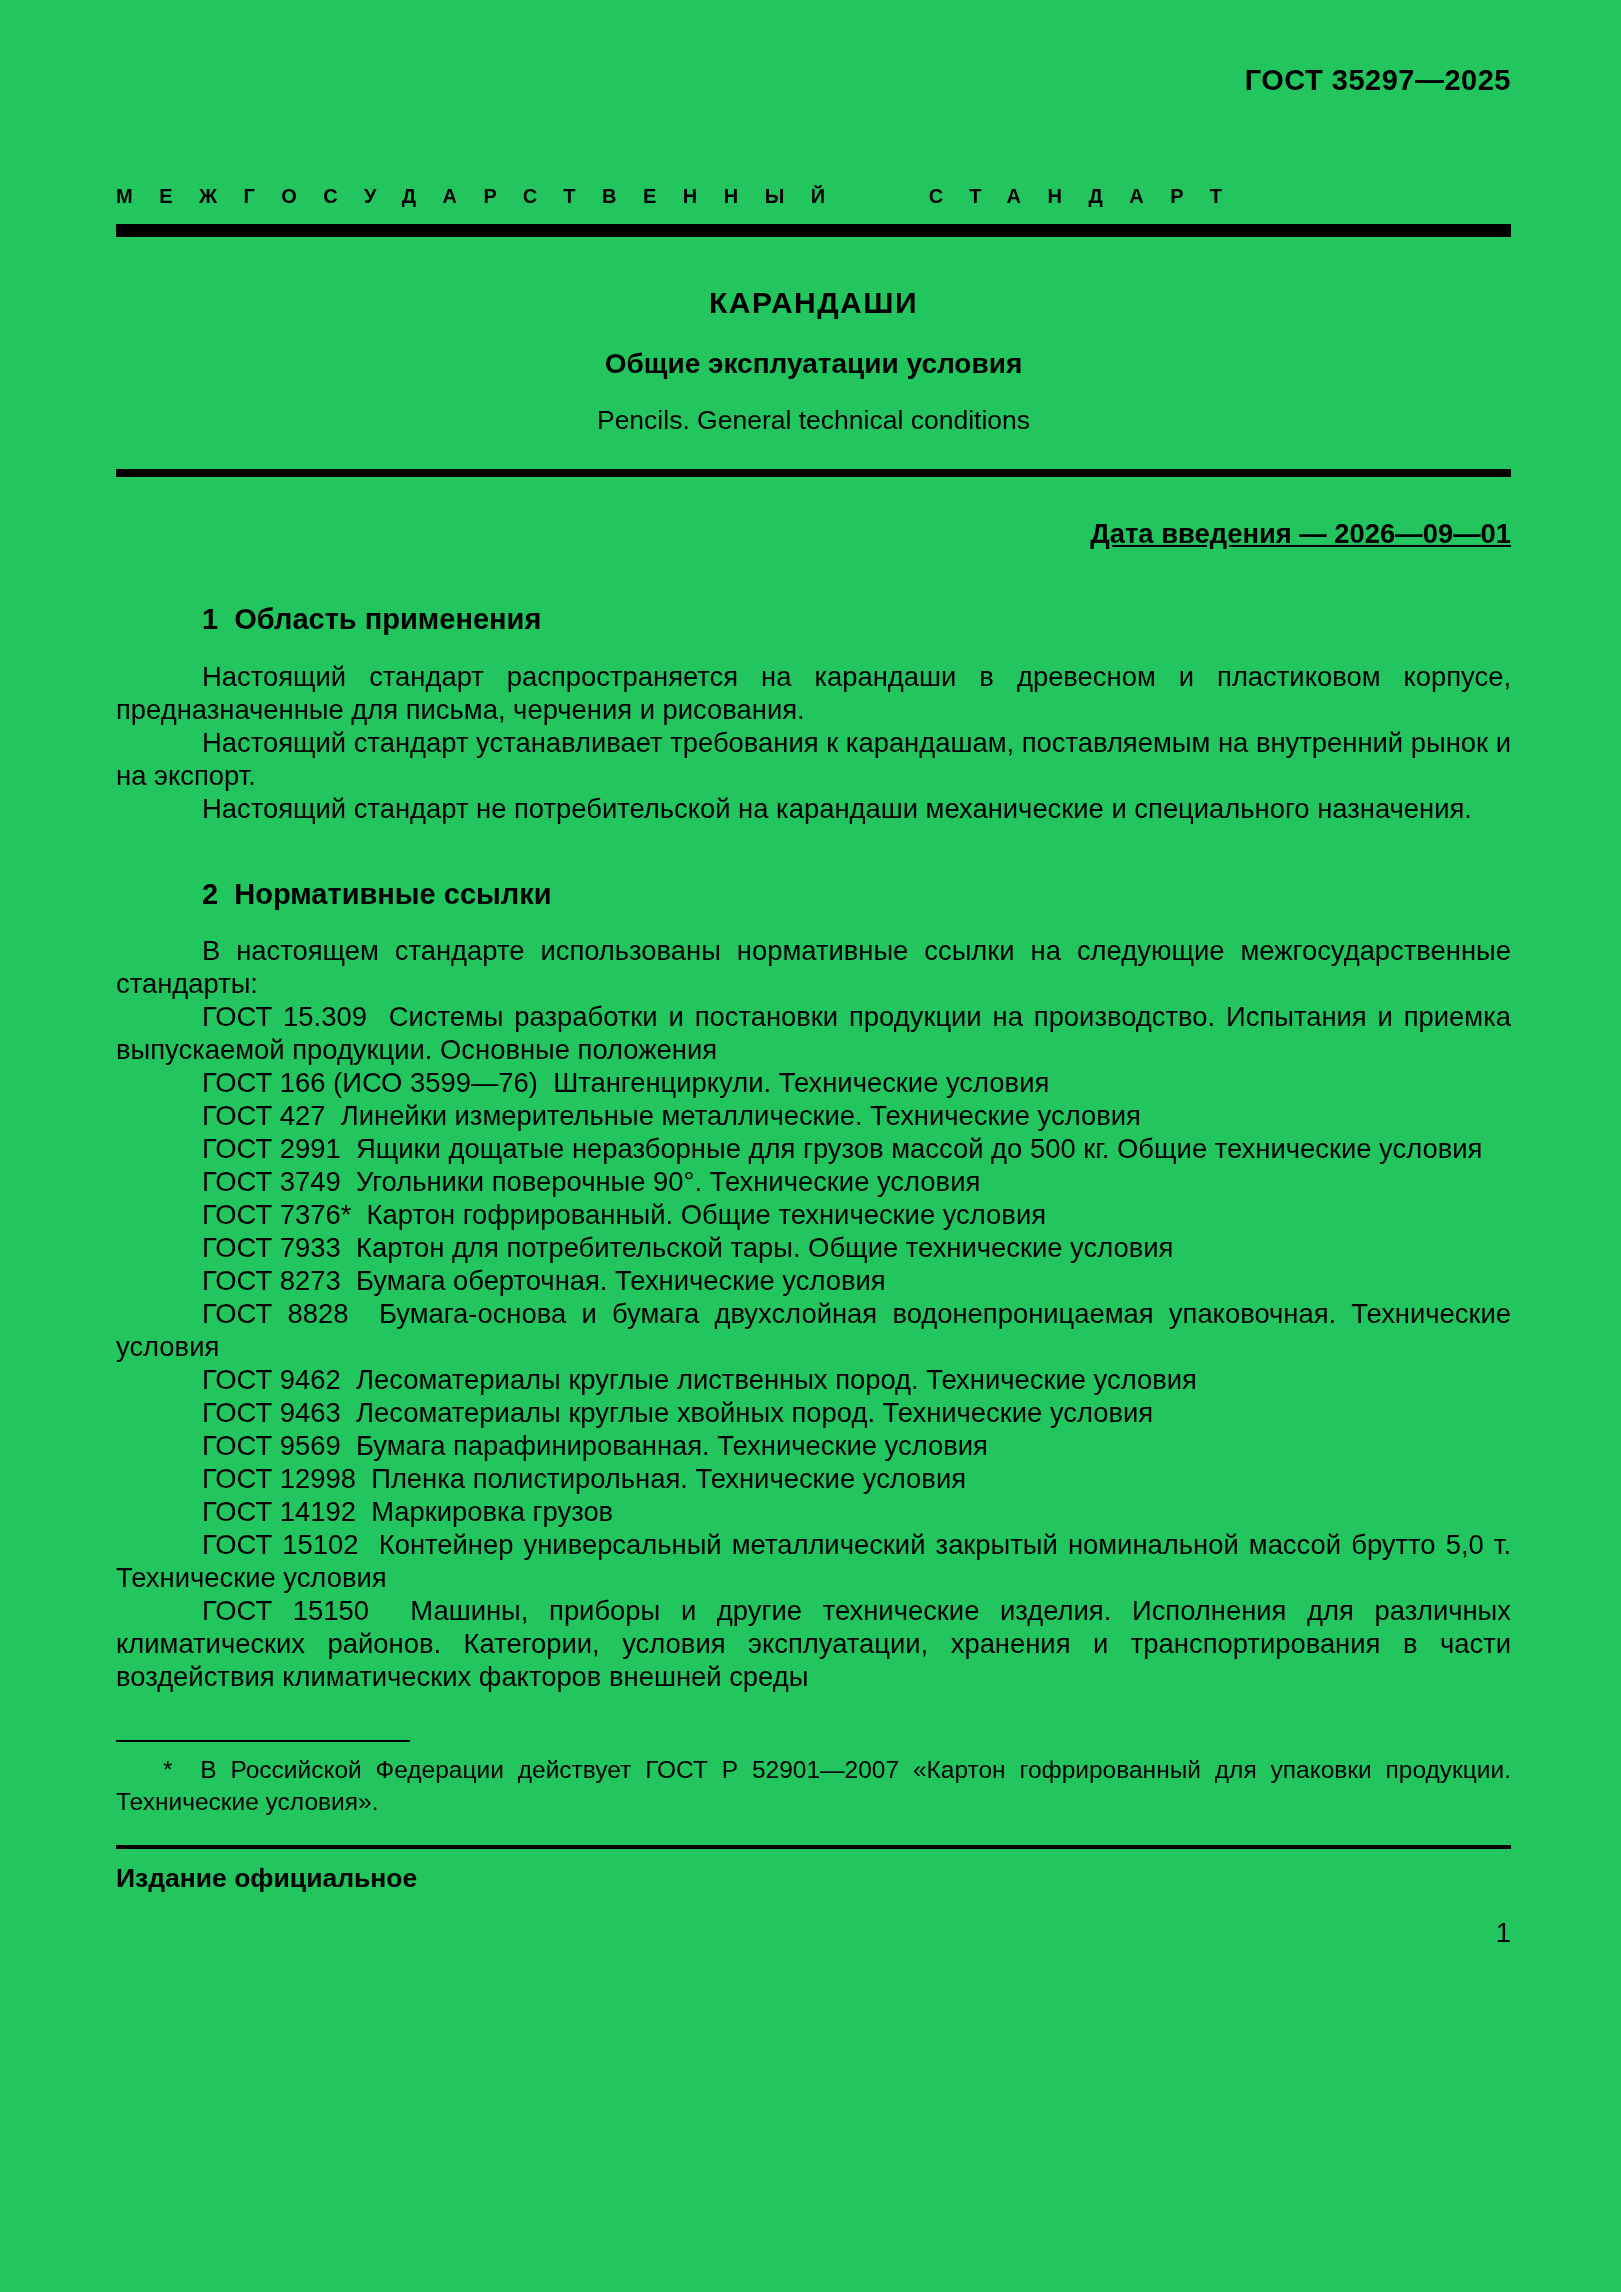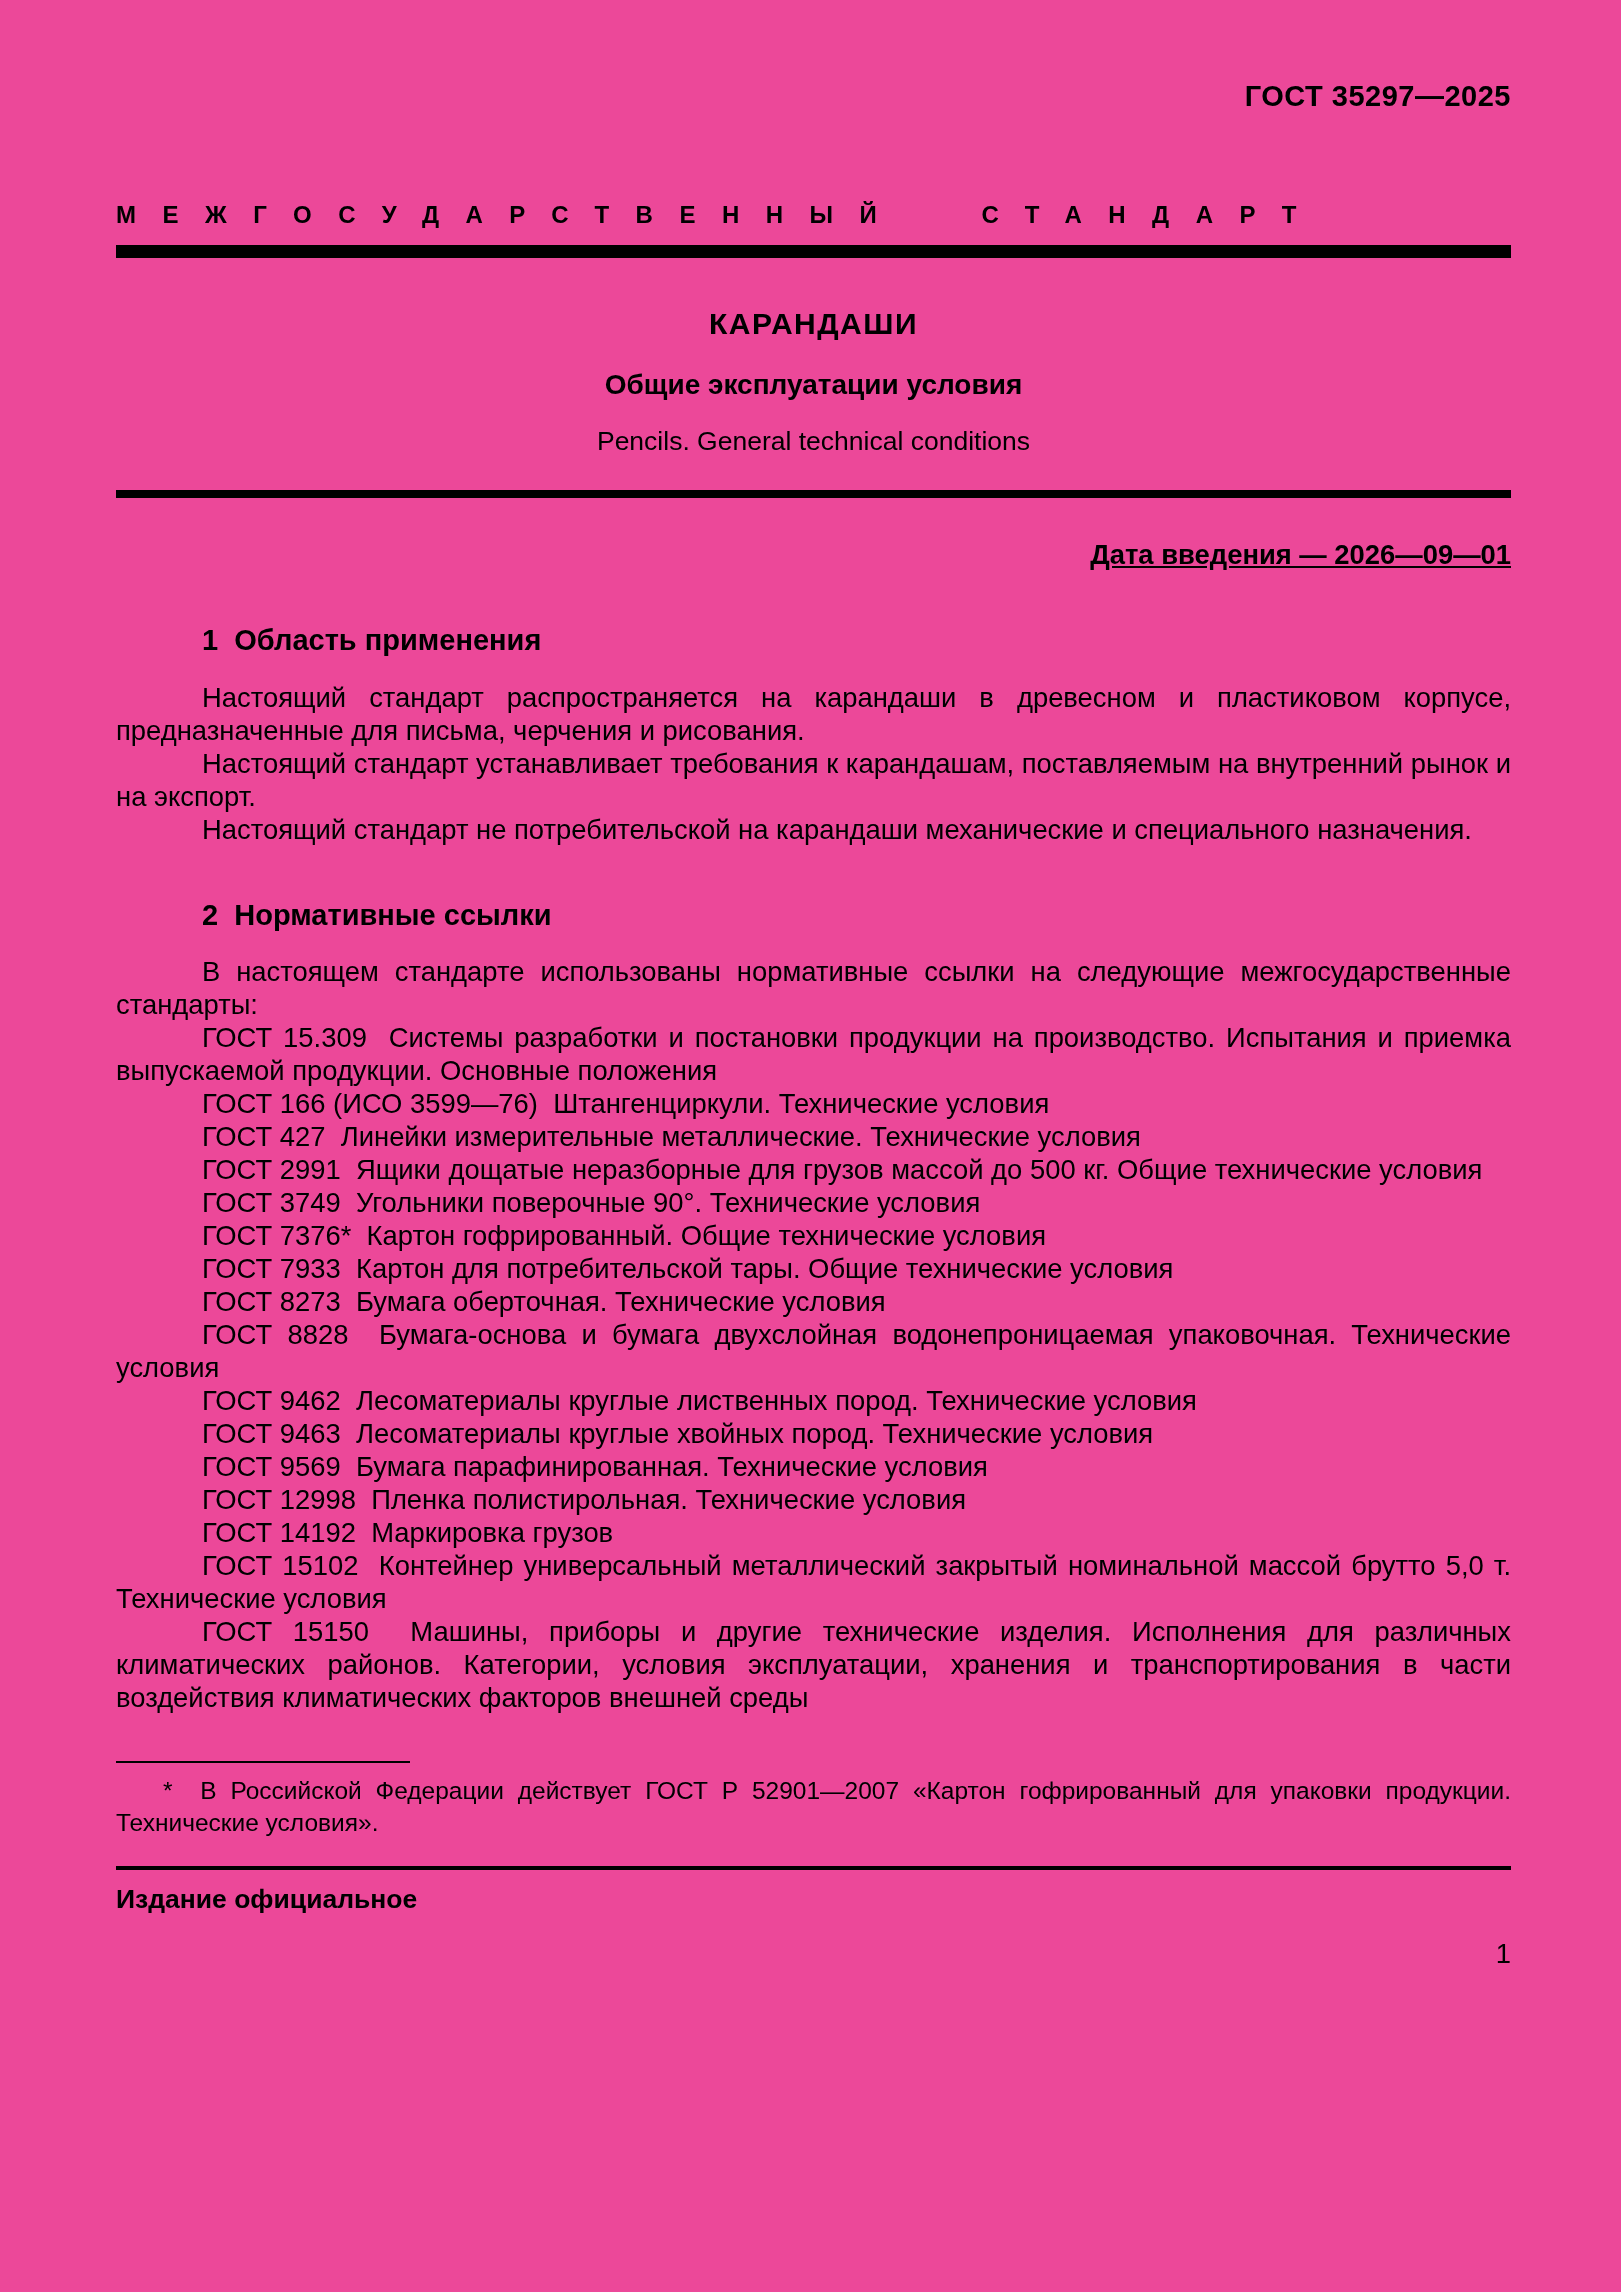--- a/index.html
+++ b/index.html
@@ -6,33 +6,33 @@
   html, body { background: #ffffff; }
   body {
     width: 1621px;
     min-height: 2293px;
     font-family: "Liberation Sans", "DejaVu Sans", sans-serif;
     color: #000;
   }
   .page {
     width: 1621px;
     min-height: 2293px;
-    padding: 80px 110px 118px 116px;
-    background: #ec4899;
+    padding: 64px 110px 118px 116px;
+    background: #22c55e;
     position: relative;
   }
   .doc-code {
     font-size: 29px;
     font-weight: bold;
     text-align: right;
     letter-spacing: 0.5px;
     margin-bottom: 88px;
   }
   .std-type {
-    font-size: 24px;
+    font-size: 20px;
     font-weight: bold;
     letter-spacing: 26.5px;
     word-spacing: 45px;
     white-space: nowrap;
     overflow: hidden;
   }
   .header-bar {
     height: 13.7px;
     background: #000;
     margin-top: 15.7px;

